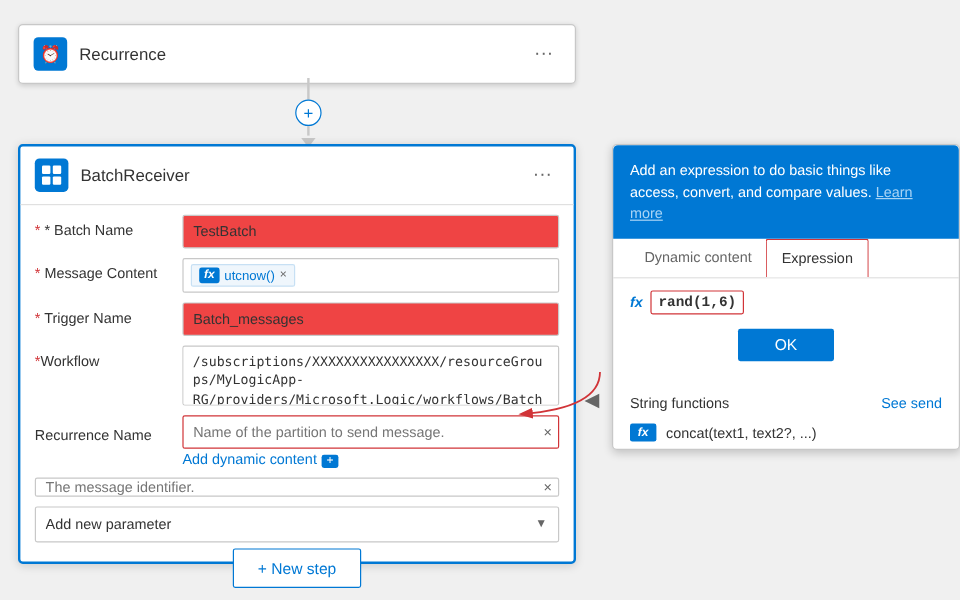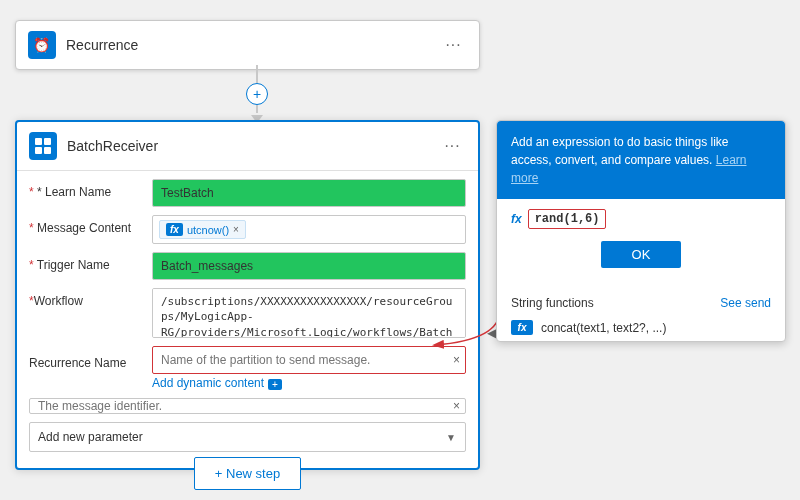--- a/index.html
+++ b/index.html
@@ -173,21 +173,21 @@
       color: #333;
     }
 
     .field-input {
       flex: 1;
       border: 1px solid #c8c8c8;
       border-radius: 2px;
       padding: 5px 8px;
       font-size: 12px;
       color: #333;
-      background: #22c55e;
+      background: #ef4444;
       height: 28px;
     }
 
     .token-container {
       flex: 1;
       border: 1px solid #c8c8c8;
       border-radius: 2px;
       padding: 4px 6px;
       display: flex;
       align-items: center;
@@ -356,21 +356,21 @@
       font-size: 13px;
       display: flex;
       align-items: center;
       gap: 4px;
     }
 
     
     .popup-panel {
       position: absolute;
       top: 120px;
-      right: 14px;
+      right: 0;
       width: 290px;
       background: white;
       border: 1px solid #c8c8c8;
       border-radius: 4px;
       box-shadow: 0 2px 8px rgba(0,0,0,0.2);
     }
 
     .popup-header {
       background: #0078d4;
       color: white;
@@ -542,21 +542,21 @@
         </svg>
       </div>
       <div class="batch-title">BatchReceiver</div>
       <button class="dots-btn">···</button>
     </div>
 
     <div class="batch-body">
 
       <div class="field-row">
         <div class="field-label">
-          <span style="color:#d13438">* </span><span>* Learn Name</span>
+          <span style="color:#d13438">* </span><span>* Batch Name</span>
         </div>
         <input class="field-input" type="text" value="TestBatch" style="">
       </div>
 
       <div class="field-row">
         <div class="field-label">
           <span style="color:#d13438">* </span><span>Message Content</span>
         </div>
         <div class="token-container">
           <div class="token">
@@ -629,20 +629,24 @@
   </svg>
 
   <div class="left-arrow-indicator">◀</div>
 
   <div class="popup-panel">
     <div class="popup-header">
       <span>Add an expression to do basic things like access, convert, and compare values.</span>
       <a href="#">Learn more</a>
     </div>
 
+    <div class="popup-tabs">
+      <div class="popup-tab">Dynamic content</div>
+      <div class="popup-tab active highlighted">Expression</div>
+    </div>
 
     <div class="expression-area">
       <div class="expression-input-row">
         <span class="fx-label"><i>fx</i></span>
         <span class="expression-value">rand(1,6)</span>
       </div>
       <button class="ok-btn">OK</button>
     </div>
 
     <div class="section-title">

